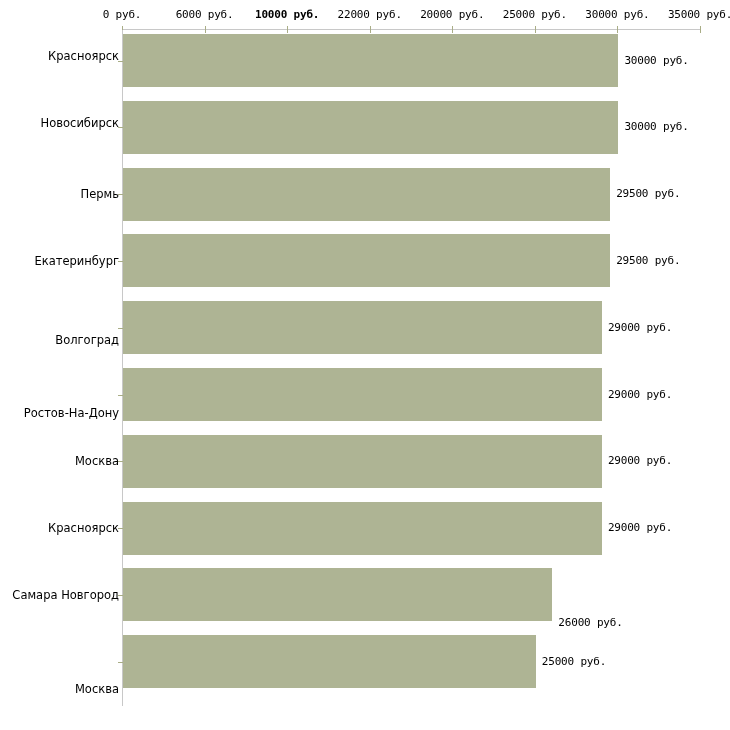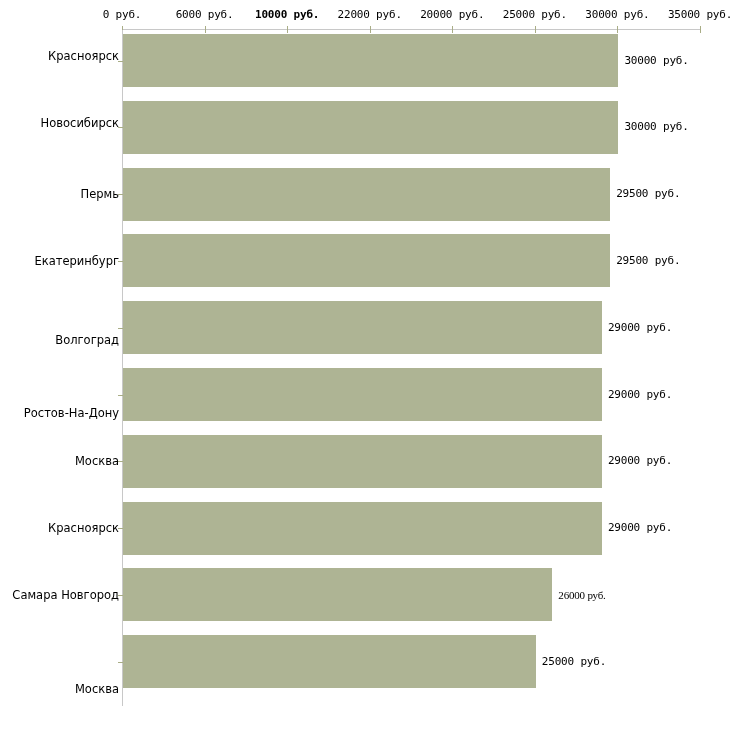--- a/index.html
+++ b/index.html
@@ -185,21 +185,21 @@
         <div class="bar-row" style="top: 0px;">
           <div class="cat-label" style="top: 522.1px;">Красноярск</div>
           <div class="cat-tick" style="top: 528px;"></div>
           <div class="bar" style="top: 501.6px; height: 53px; width: 478.914px; background: rgb(174, 180, 148);"></div>
           <div class="bar-value" style="left: 607.914px; top: 522.1px;">29000 руб.</div>
         </div>
         <div class="bar-row" style="top: 0px;">
           <div class="cat-label" style="top: 588.9px;">Самара Новгород</div>
           <div class="cat-tick" style="top: 595px;"></div>
           <div class="bar" style="top: 568.4px; height: 53px; width: 429.371px; background: rgb(174, 180, 148);"></div>
-          <div class="bar-value" style="left: 558.371px; top: 589px; font-family: Liberation Serif, serif;">26000 руб.</div>
+          <div class="bar-value" style="left: 558.371px; top: 617px;">26000 руб.</div>
         </div>
         <div class="bar-row" style="top: 0px;">
           <div class="cat-label" style="top: 683px;">Москва</div>
           <div class="cat-tick" style="top: 662px;"></div>
           <div class="bar" style="top: 635.2px; height: 53px; width: 412.857px; background: rgb(174, 180, 148);"></div>
           <div class="bar-value" style="left: 541.857px; top: 655.7px;">25000 руб.</div>
         </div>
       </div>
   </div>
 

